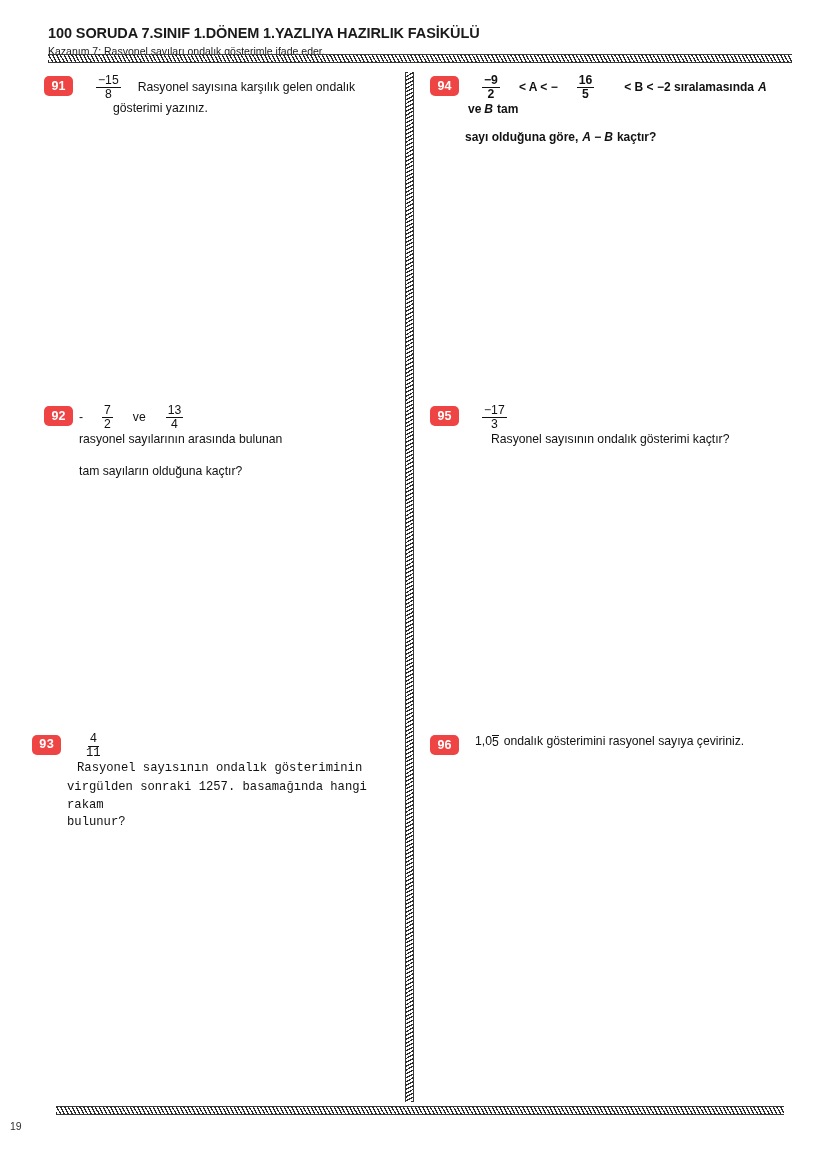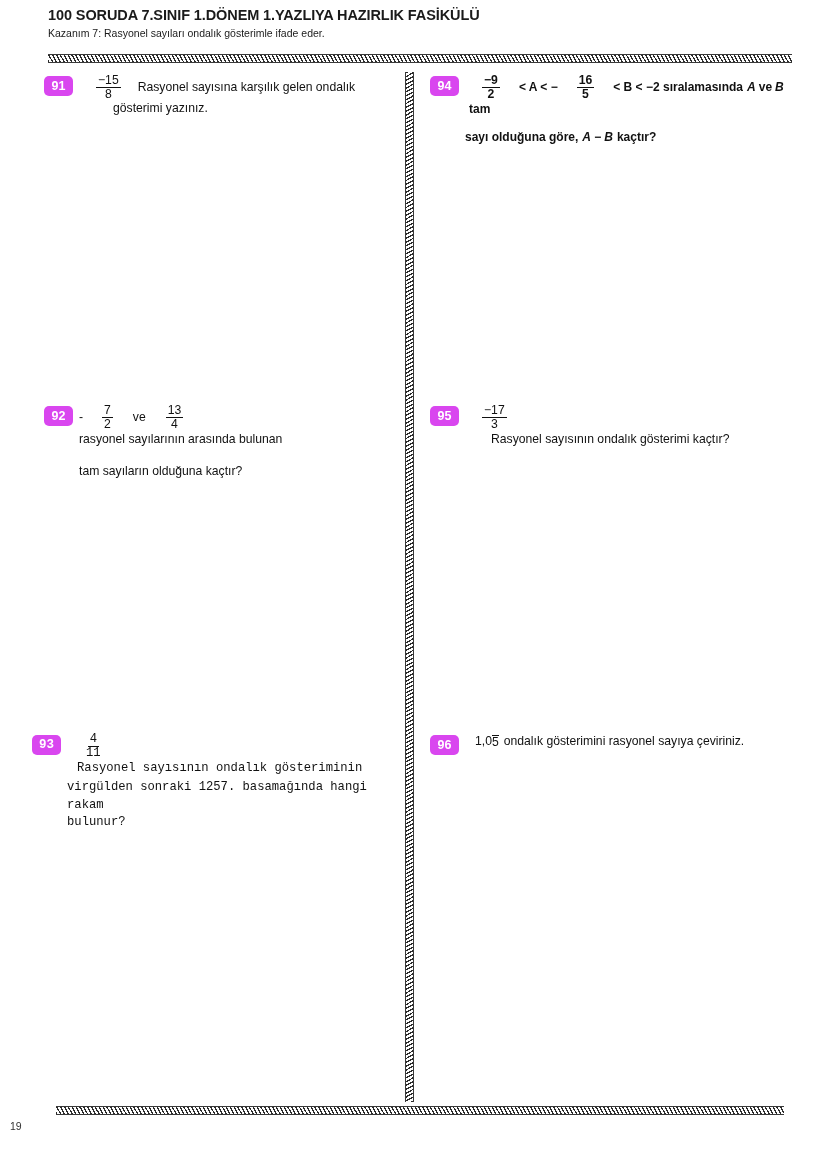--- a/index.html
+++ b/index.html
@@ -13,21 +13,21 @@
     position: relative;
     font-family: "Liberation Sans", sans-serif;
     color: #000000;
     overflow: hidden;
   }
 
   
   #header {
     position: absolute;
     left: 48px;
-    top: 6px;
+    top: 24px;
     width: 744px;
   }
   #doc-title {
     font-size: 14.5px;
     font-weight: bold;
     letter-spacing: -0.1px;
     line-height: 1.25;
     color: #1a1a1a;
   }
   #doc-subtitle {
@@ -85,21 +85,21 @@
     position: absolute;
     width: 355px;
     display: flex;
     align-items: flex-start;
   }
   .q-badge {
     flex: 0 0 auto;
     width: 29px;
     height: 20px;
     border-radius: 5px;
-    background: #d946ef;
+    background: #ef4444;
     color: #ffffff;
     font-size: 12.5px;
     font-weight: bold;
     line-height: 20px;
     text-align: center;
     margin-top: 2px;
     margin-right: 6px;
     user-select: none;
   }
   .q-body {
@@ -233,21 +233,21 @@
     <div class="q-line">
       <span class="frac bold">
         <span class="num">−9</span>
         <span class="den">2</span>
       </span>
       <span class="q-text" style="margin:0 2px;">&lt; A &lt; −</span>
       <span class="frac bold">
         <span class="num">16</span>
         <span class="den">5</span>
       </span>
-      <span class="q-text" style="margin-left:2px;">&lt; B &lt; −2 sıralamasında</span>
+      <span class="q-text" style="margin-left:13px;">&lt; B &lt; −2 sıralamasında</span>
       <span class="q-text ital" style="margin-left:4px;">A</span>
       <span class="q-text" style="margin:0 3px;">ve</span>
       <span class="q-text ital">B</span>
       <span class="q-text" style="margin-left:4px;">tam</span>
     </div>
     <div class="q-line" style="margin-top:10px;">
       <span class="q-text">sayı olduğuna göre,</span>
       <span class="q-text ital" style="margin:0 4px;">A − B</span>
       <span class="q-text">kaçtır?</span>
     </div>

